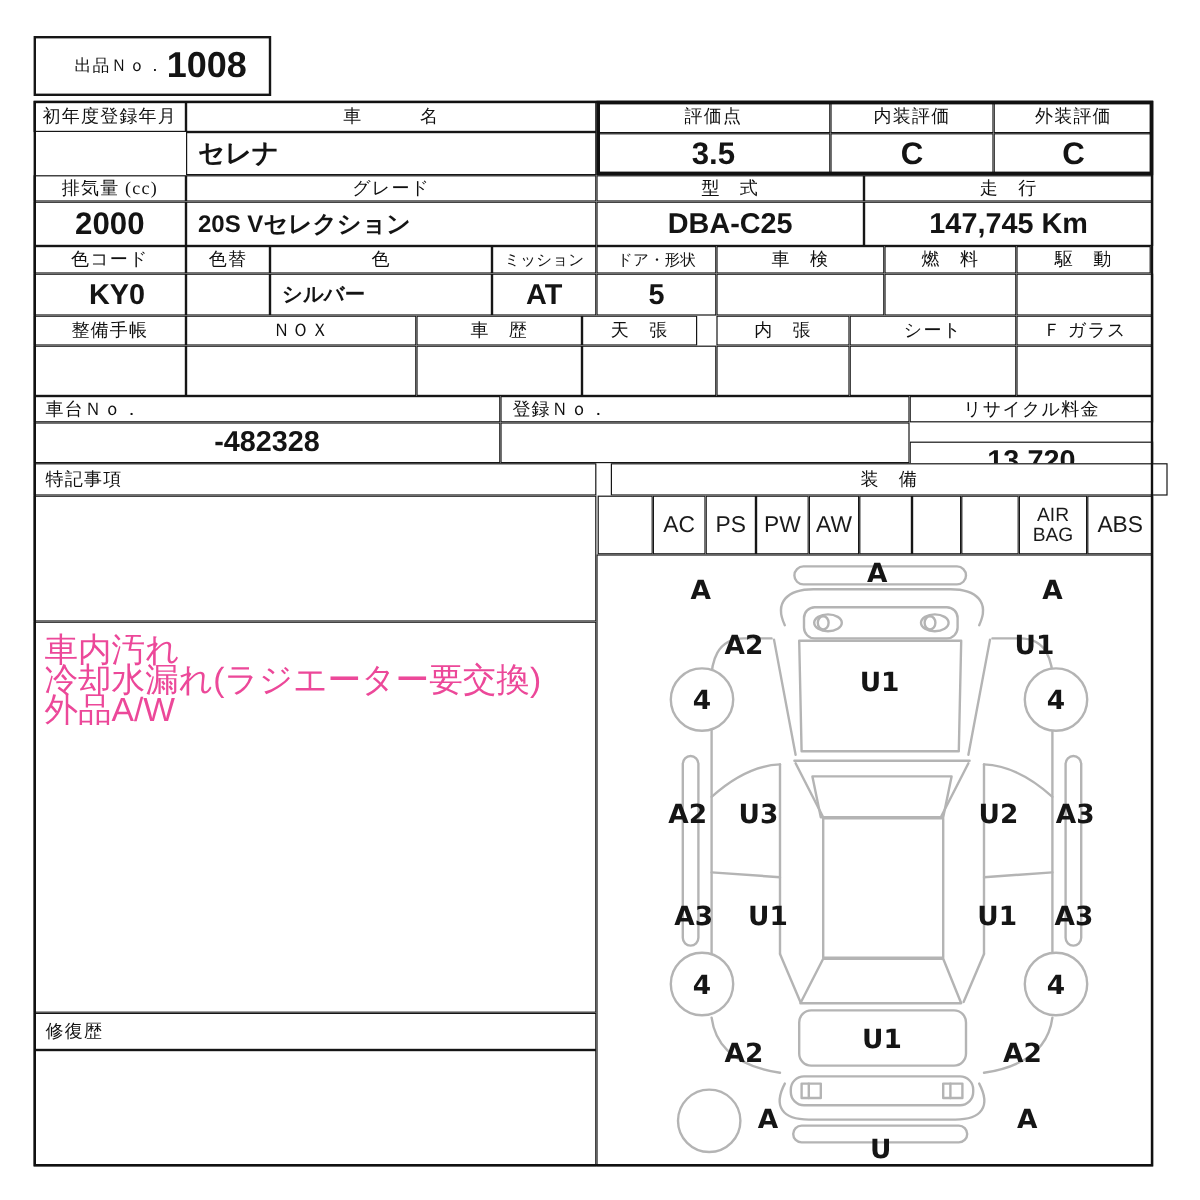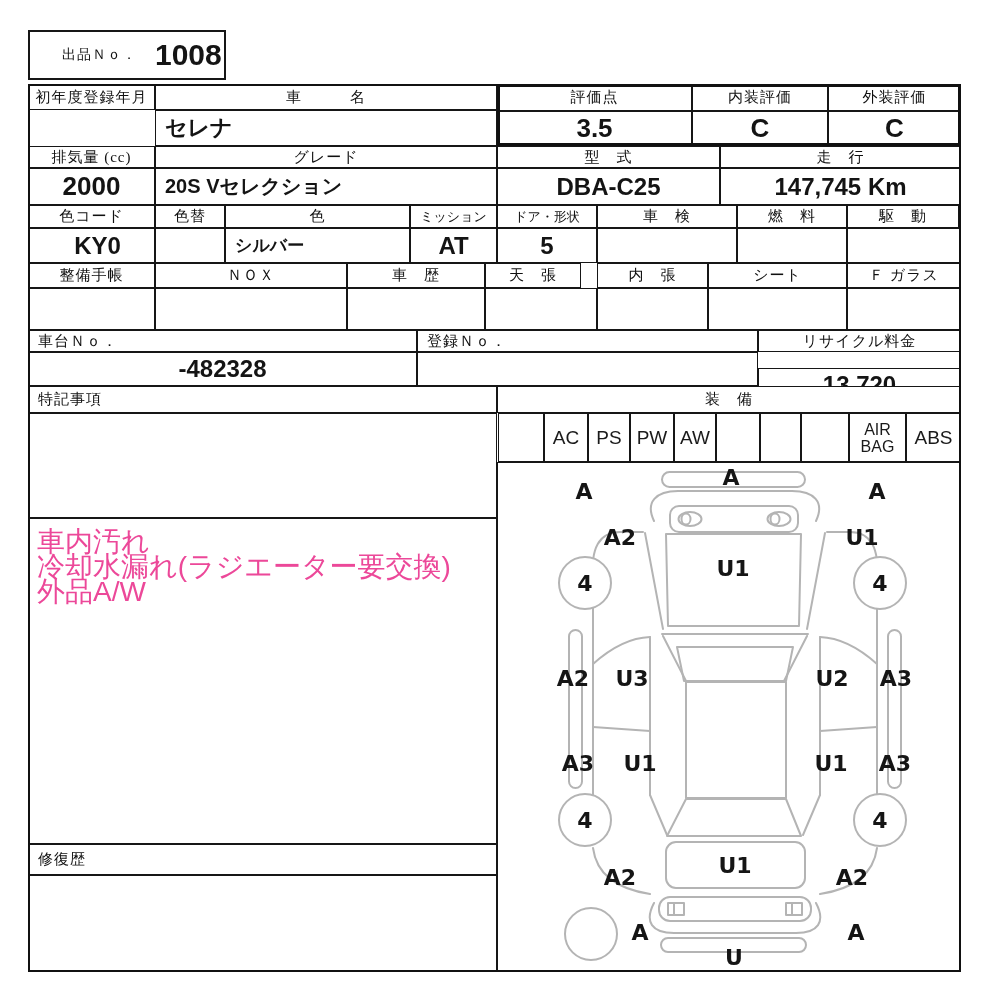--- a/index.html
+++ b/index.html
@@ -21,21 +21,21 @@
   .notes div{font-size:28px;line-height:25px;color:#ec4899;}
   .eq{font-size:19px;color:#1a1a1a;text-align:center;line-height:18px;}
   .eq-sm{font-size:16px;line-height:17px;}
   svg text{font-family:"DejaVu Sans","Liberation Sans",sans-serif;font-weight:bold;fill:#151515;}
 </style>
 </head>
 <body>
 
 <div id="sheet">
 
-  <div class="cell left" style="left:28px;top:30px;width:198px;height:50px;border-width:2px;gap:18px;padding-left:32px;">
+  <div class="cell left" style="left:28px;top:30px;width:198px;height:50px;border-width:2px;gap:2px;padding-left:32px;">
     <span class="hdr" style="font-size:14px;">出品Ｎｏ．</span>
     <span style="font-weight:bold;font-size:30px;">1008</span>
   </div>
 
   <div class="cell hdr" style="left:28px;top:84px;width:127px;height:26px;">初年度登録年月</div>
   <div class="cell hdr" style="left:155px;top:84px;width:342px;height:26px;">車　　　名</div>
   <div class="cell val v22 left" style="left:155px;top:110px;width:342px;height:36px;">セレナ</div>
 
   <div class="cell hdr" style="left:497px;top:84px;width:195px;height:27px;">評価点</div>
   <div class="cell val v26" style="left:497px;top:111px;width:195px;height:35px;">3.5</div>
@@ -87,21 +87,21 @@
   <div class="cell val" style="left:847px;top:288px;width:114px;height:42px;"></div>
 
   <div class="cell hdr left" style="left:28px;top:330px;width:389px;height:22px;">車台Ｎｏ．</div>
   <div class="cell val" style="left:28px;top:352px;width:389px;height:34px;">-482328</div>
   <div class="cell hdr left" style="left:417px;top:330px;width:341px;height:22px;">登録Ｎｏ．</div>
   <div class="cell val" style="left:417px;top:352px;width:341px;height:34px;"></div>
   <div class="cell hdr" style="left:758px;top:330px;width:203px;height:22px;">リサイクル料金</div>
   <div class="cell val" style="left:758px;top:352px;width:203px;height:34px;margin-top:16px;">13,720</div>
 
   <div class="cell hdr left" style="left:28px;top:386px;width:469px;height:27px;">特記事項</div>
-  <div class="cell hdr" style="left:497px;top:386px;width:464px;height:27px;">装　備</div>
+  <div class="cell hdr" style="left:509px;top:386px;width:464px;height:27px;">装　備</div>
 
   <div class="cell" style="left:28px;top:413px;width:469px;height:105px;"></div>
   <div class="cell notes" style="left:28px;top:518px;width:469px;height:326px;">
     <div>車内汚れ</div>
     <div>冷却水漏れ(ラジエーター要交換)</div>
     <div>外品A/W</div>
   </div>
   <div class="cell hdr left" style="left:28px;top:844px;width:469px;height:31px;">修復歴</div>
   <div class="cell val left" style="left:28px;top:875px;width:469px;height:97px;"></div>
 

